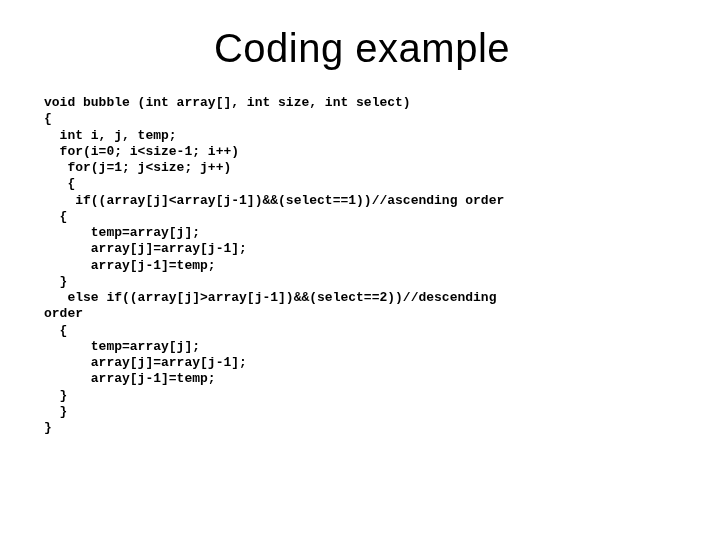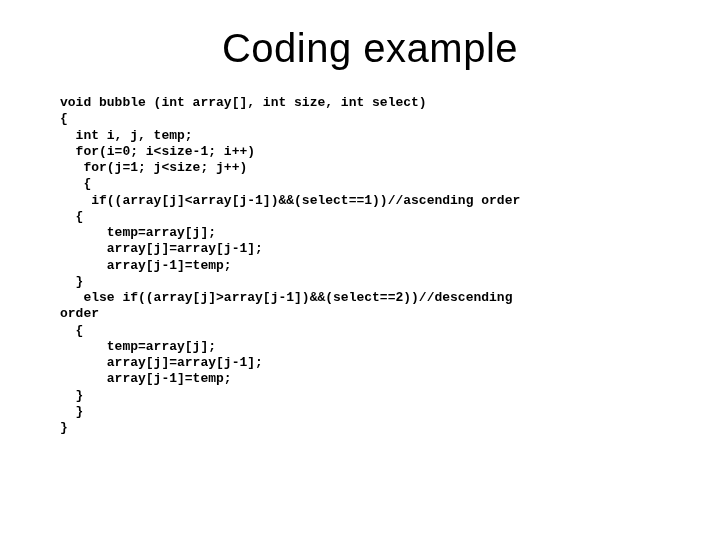--- a/index.html
+++ b/index.html
@@ -8,21 +8,21 @@
     width: 720px;
     height: 540px;
     background: #ffffff;
     font-family: Arial, Helvetica, sans-serif;
     overflow: hidden;
   }
   .slide {
     width: 720px;
     height: 540px;
     box-sizing: border-box;
-    padding: 18px 40px 0 60px;
+    padding: 18px 40px 0 44px;
   }
   .title {
     font-size: 40px;
     font-weight: 400;
     text-align: center;
     margin: 8px 0 24px 0;
     color: #000;
     letter-spacing: 0.5px;
   }
   .code {

